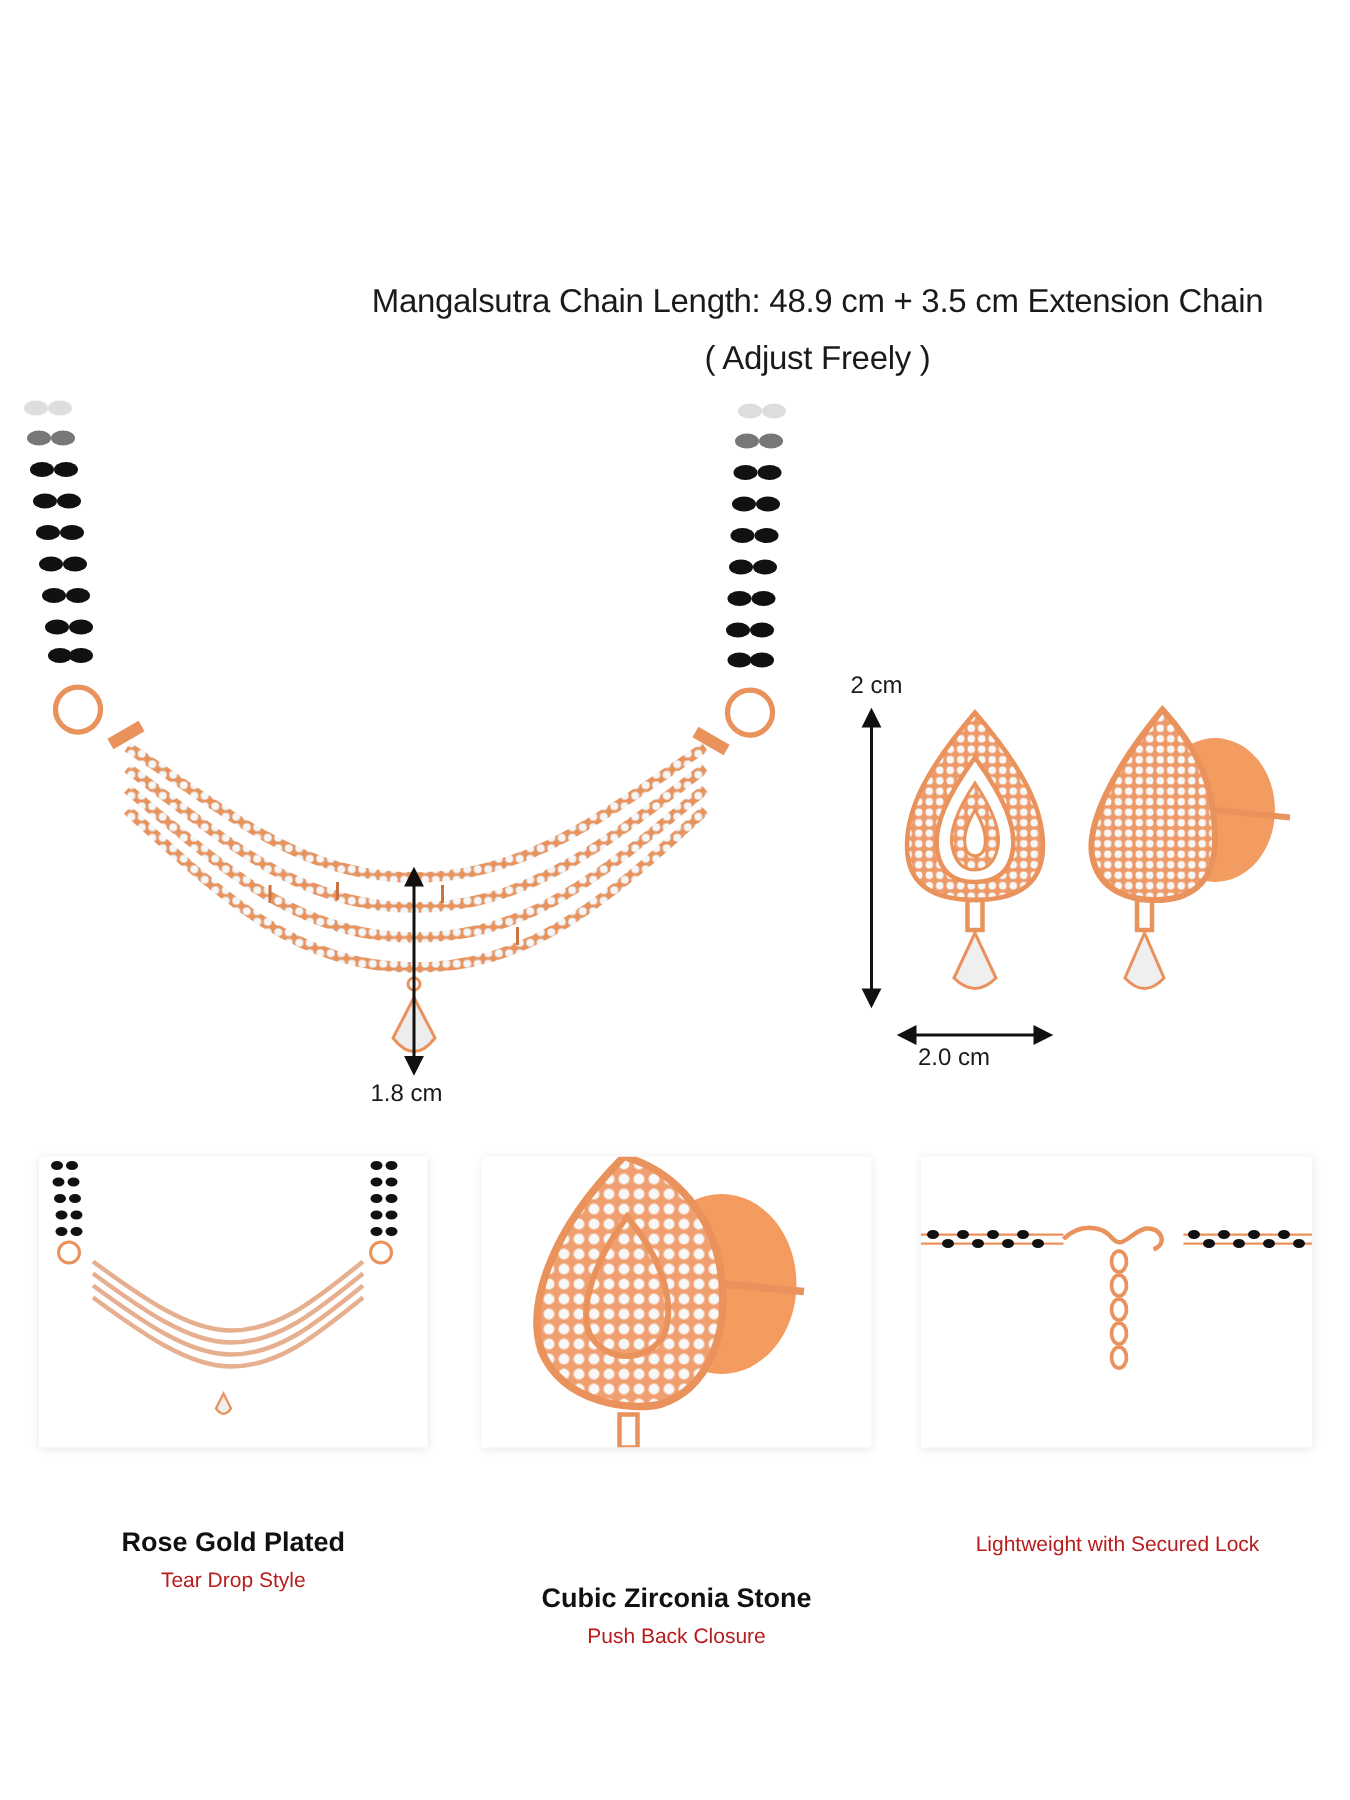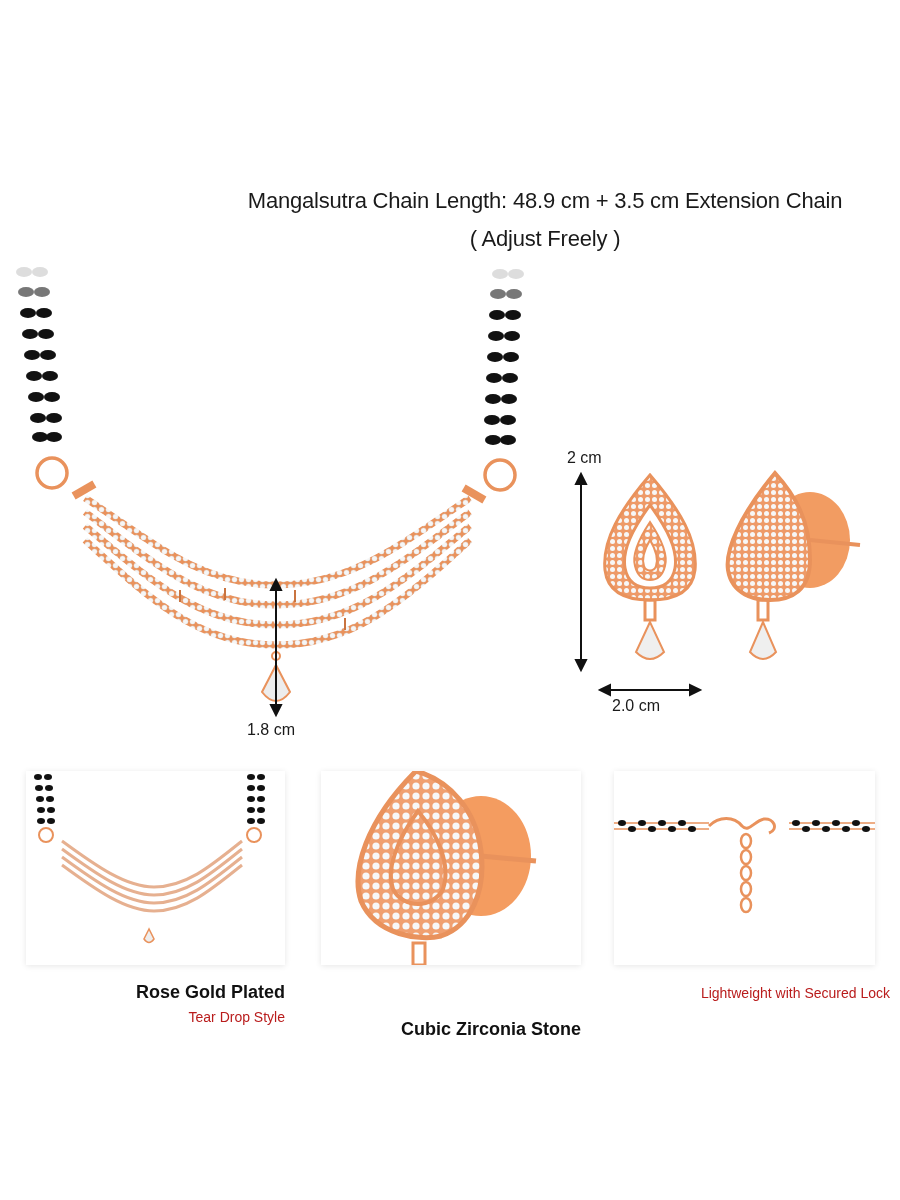--- a/index.html
+++ b/index.html
@@ -10,21 +10,21 @@
   .headline .line2 { display: block; }
 
   .measure-label { position: absolute; font-size: 16px; color: #1a1a1a; }
 
   .hero-necklace { position: absolute; left: 0; top: 240px; width: 560px; height: 480px; }
   .hero-earrings { position: absolute; left: 560px; top: 440px; width: 340px; height: 260px; }
 
   .card { position: absolute; top: 771px; height: 194px; background: #fff; box-shadow: 0 1px 6px rgba(0,0,0,0.10); overflow: hidden; }
   .card svg { width: 100%; height: 100%; display: block; }
 
-  .caption { position: absolute; top: 980px; text-align: right; }
+  .caption { position: absolute; top: 1016px; text-align: center; }
   .caption .title { font-weight: bold; font-size: 18px; color: #111; line-height: 24px; display: block; }
   .caption .sub { font-size: 14px; color: #b91c1c; line-height: 26px; display: block; }
 </style>
 </head>
 <body>
 
 <div class="headline">
   <span>Mangalsutra Chain Length: 48.9 cm + 3.5 cm Extension Chain</span>
   <span class="line2">( Adjust Freely )</span>
 </div>
@@ -241,16 +241,17 @@
     </g>
   </svg>
 </div>
 
 <div class="caption" style="left:26px; width:259px;">
   <span class="title">Rose Gold Plated</span>
   <span class="sub">Tear Drop Style</span>
 </div>
 <div class="caption" style="left:321px; width:260px;margin-top:37px;">
   <span class="title">Cubic Zirconia Stone</span>
+  <span class="sub">Push Back Closure</span>
 </div>
 <div class="caption" style="left:600px; width:290px;">
   <span class="sub">Lightweight with Secured Lock</span>
 </div>
 
 </body></html>

